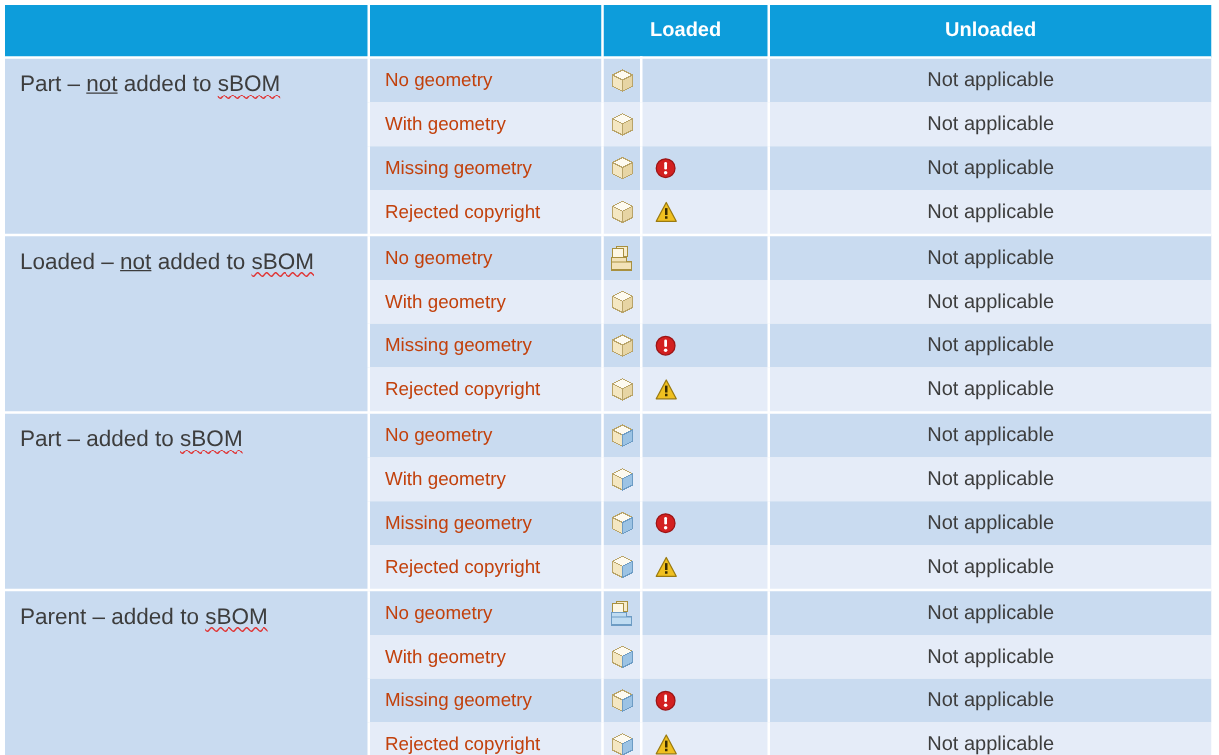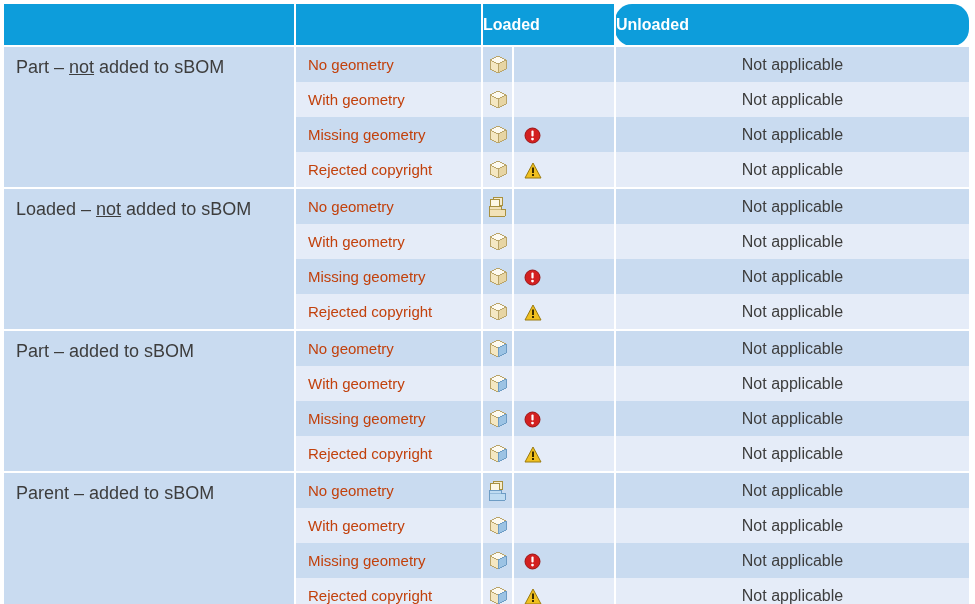--- a/index.html
+++ b/index.html
@@ -27,44 +27,45 @@
     width: 965px;
     height: 593px;
   }
 
   
   thead th {
     background: #0d9ddb;
     color: #ffffff;
     font-weight: bold;
     font-size: 16px;
-    text-align: left;
+    text-align: center;
     height: 41px;
     padding: 0;
     border-right: 2px solid #ffffff;
     border-bottom: 2px solid #ffffff;
     vertical-align: middle;
   }
   thead th.h-blank-cat { border-right: 2px solid #ffffff; }
-  thead th.h-last { border-right: none; border-radius: 17px; }
+  thead th.h-last { border-right: none; }
 
   
   td.cat {
     background: #c9dbf0;
     color: #3d3d3d;
     font-size: 18px;
     vertical-align: top;
     padding: 10px 0 0 12px;
     border-right: 2px solid #ffffff;
     border-bottom: 2px solid #ffffff;
     white-space: nowrap;
   }
   td.cat .u { text-decoration: underline; }
   td.cat .sq {
     
+    text-decoration: underline;
     text-decoration-style: wavy;
     text-decoration-color: #e03434;
     text-decoration-thickness: 1px;
     text-underline-offset: 2px;
   }
 
   
   td.cond {
     font-size: 15px;
     color: #c2410c;

